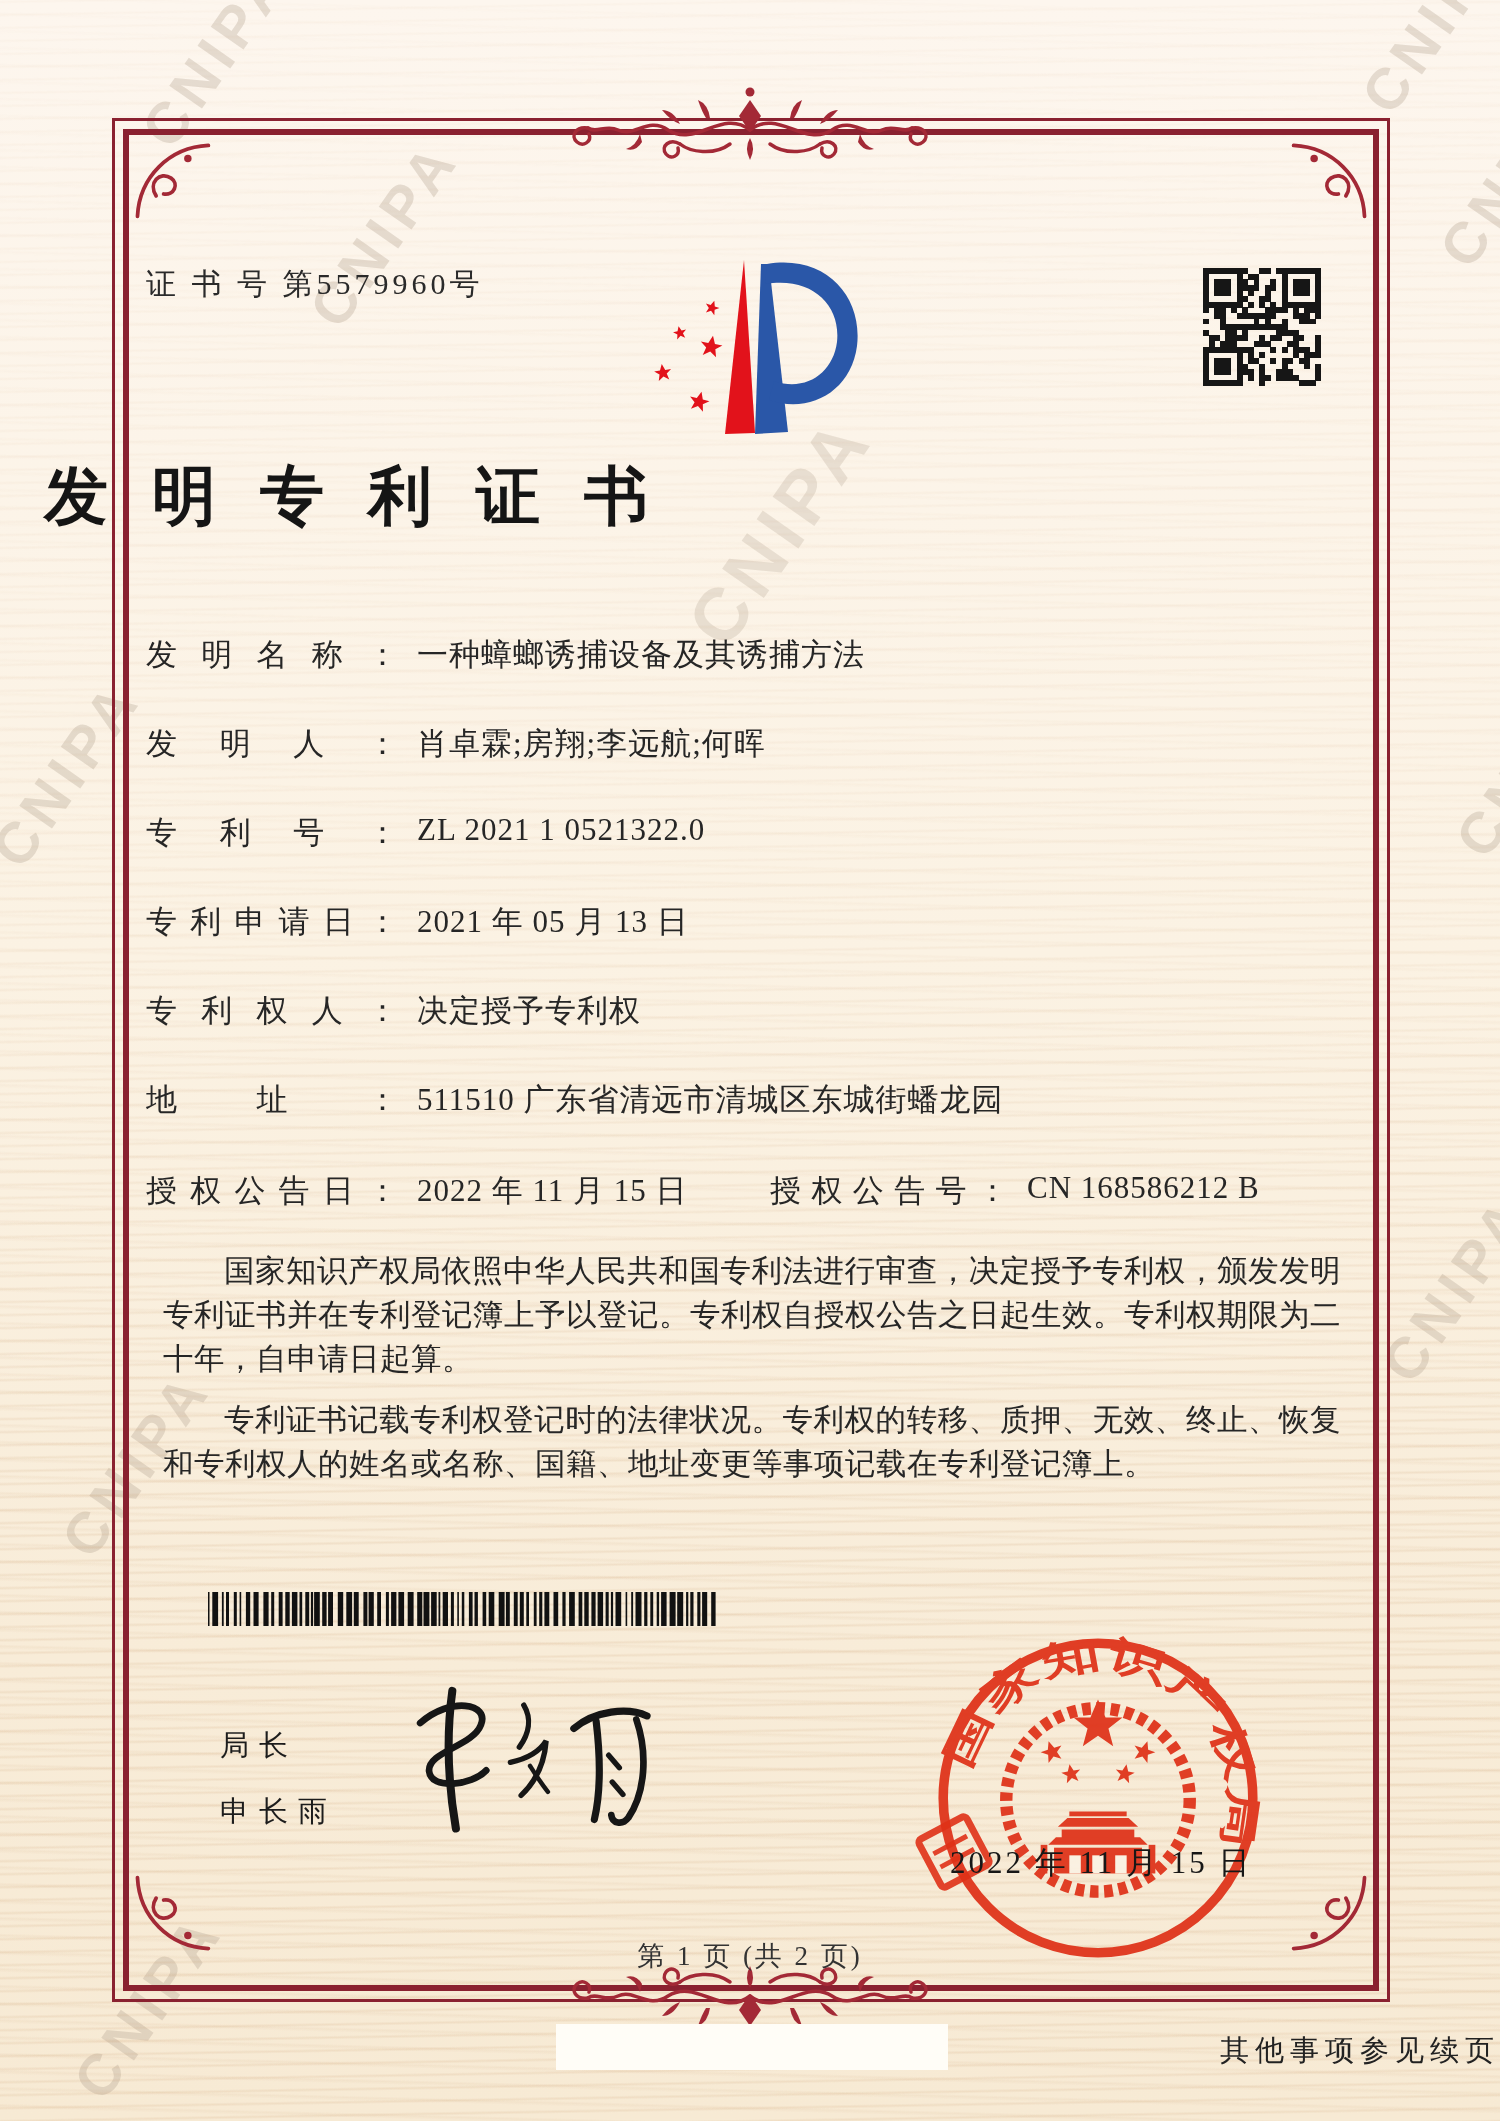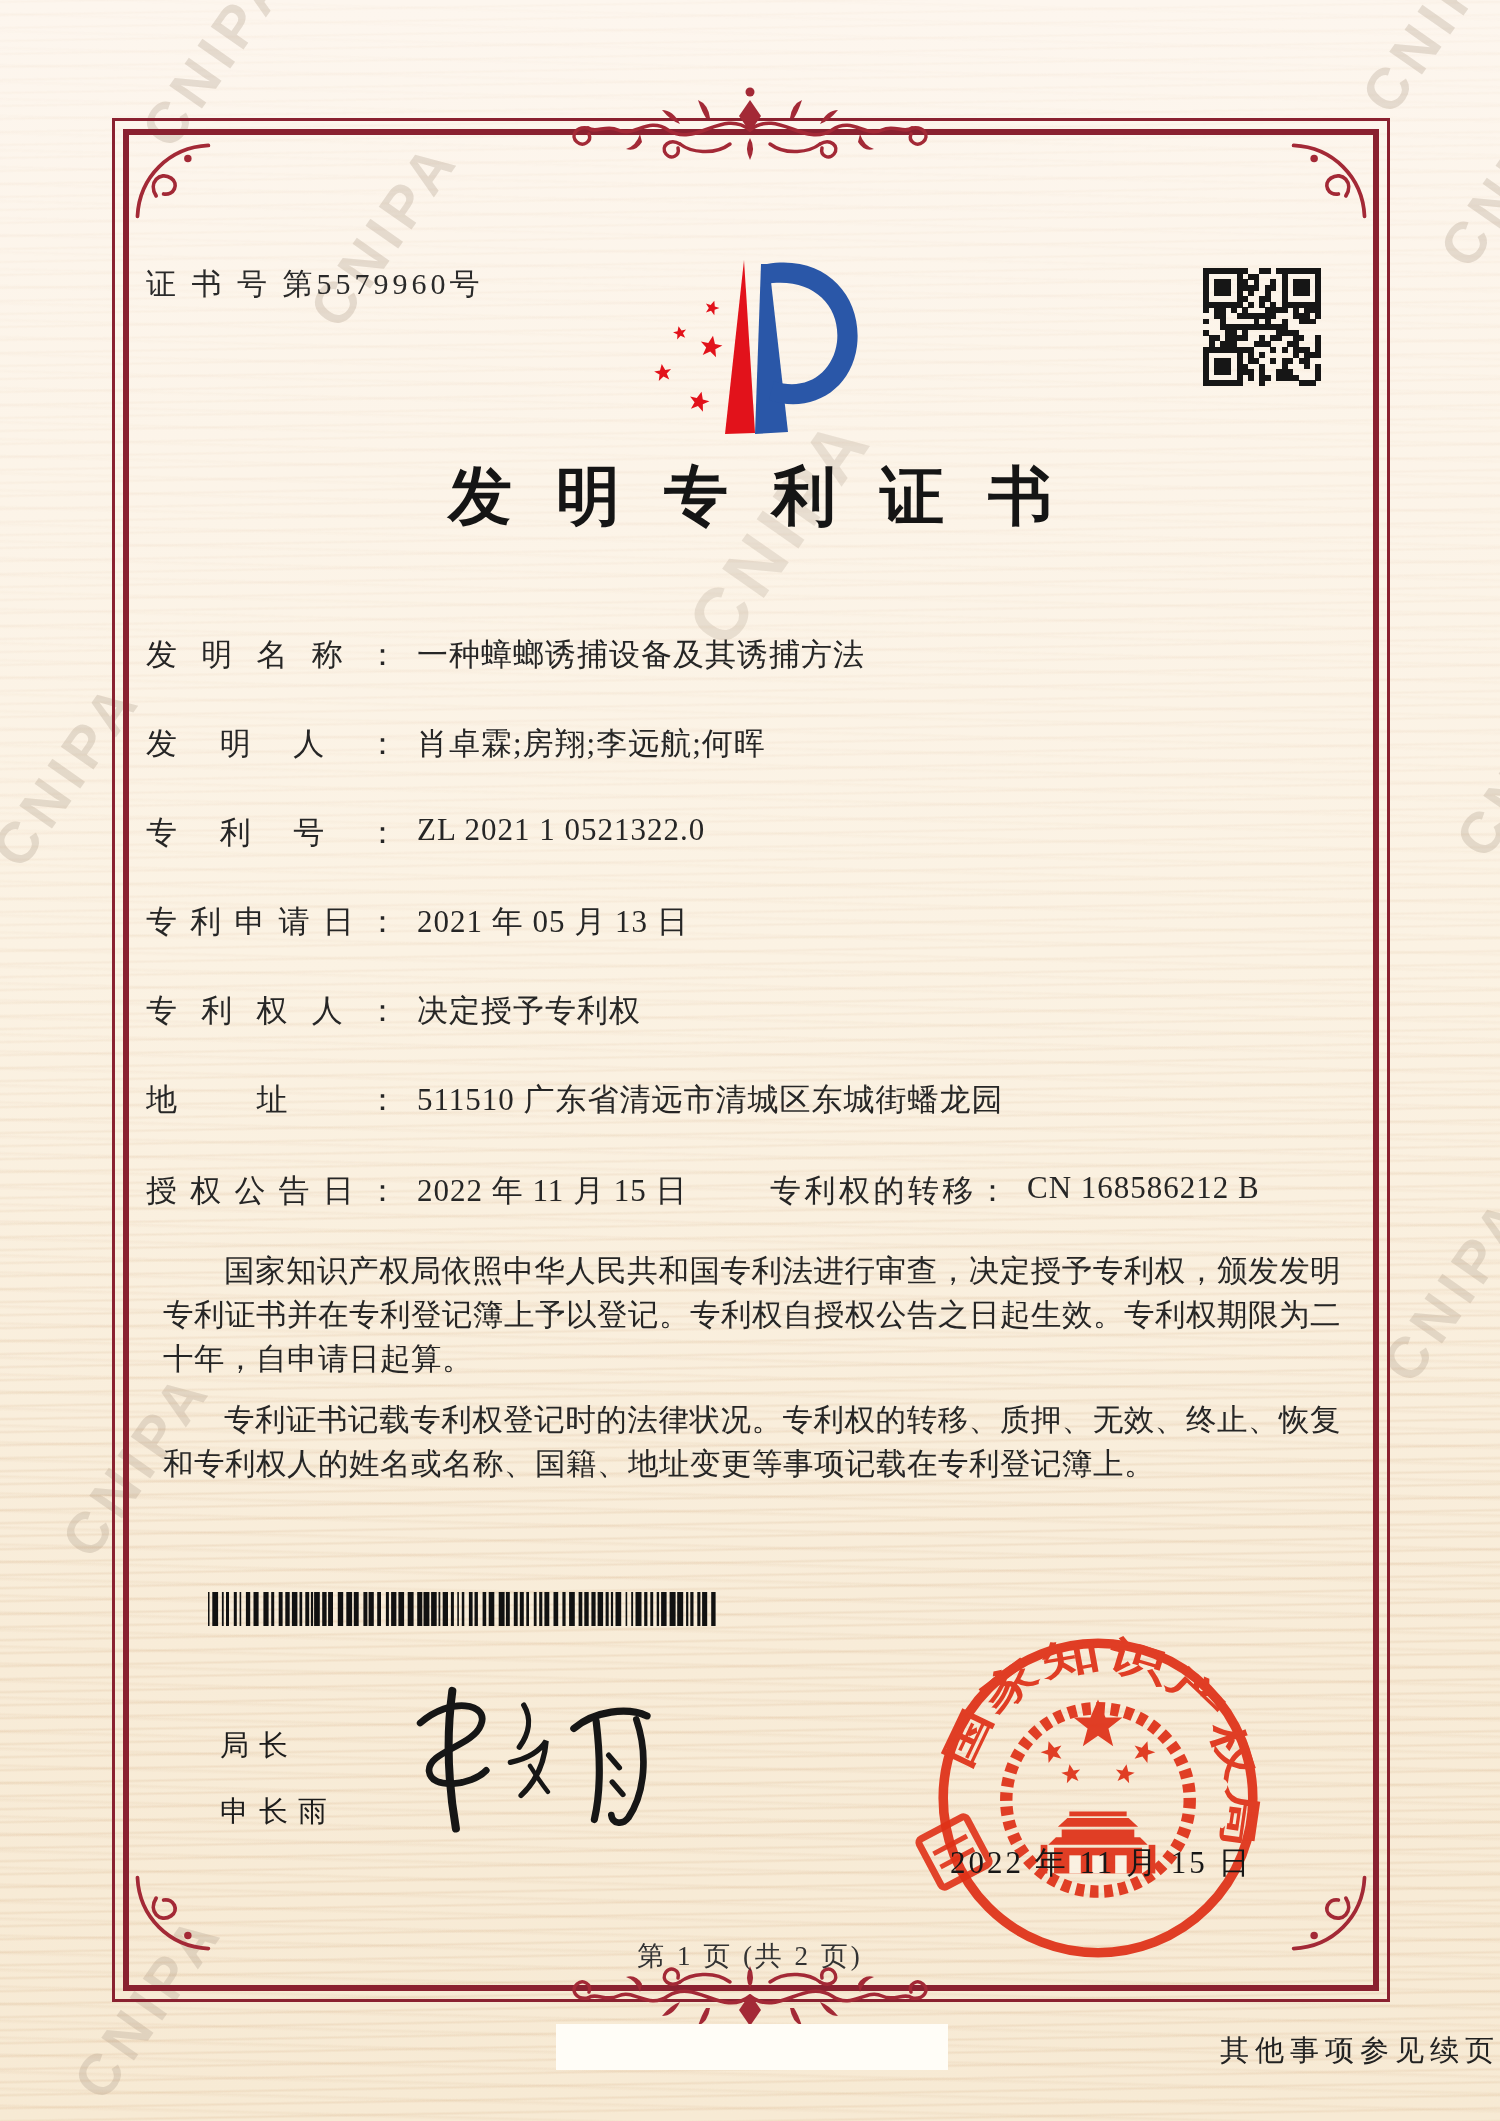--- a/index.html
+++ b/index.html
@@ -21,21 +21,21 @@
   .wm{position:absolute;font-family:"Liberation Sans","DejaVu Sans",sans-serif;
     font-weight:bold;font-size:58px;letter-spacing:7px;color:var(--watermark);
     opacity:.32;transform:rotate(-55deg);pointer-events:none;white-space:nowrap;}
   .wm.big{font-size:74px;opacity:.26;}
   .frame-outer{position:absolute;left:112px;top:118px;width:1278px;height:1884px;
     border:3px solid var(--border-maroon);box-sizing:border-box;}
   .frame-inner{position:absolute;left:123px;top:129px;width:1256px;height:1862px;
     border:6px solid var(--border-maroon);box-sizing:border-box;}
   .abs{position:absolute;}
   .cert-no{left:146px;top:264px;font-size:30px;letter-spacing:4px;color:#2a2a2a;}
-  .title{left:0;top:453px;width:100%;text-align:center;font-size:64px;font-weight:bold;
+  .title{left:0;top:453px;width:100%;text-align:left;font-size:64px;font-weight:bold;
     color:#151515;letter-spacing:44px;text-indent:44px;}
   .field-row{left:146px;width:1210px;font-size:31px;color:#262626;white-space:nowrap;}
   .flabel{display:inline-block;width:252px;text-align:justify;text-align-last:justify;vertical-align:top;}
   .fvalue{margin-left:19px;letter-spacing:1px;}
   .grant2{position:absolute;left:624px;top:0;white-space:nowrap;}
   .grant2 .flabel{width:238px;}
   .paras{left:146px;top:1233px;width:1212px;font-size:30.5px;color:#262626;
     line-height:1.44;text-align:justify;letter-spacing:.5px;}
   .paras p{margin:17px;text-indent:2em;}
   .director{left:220px;font-family:"Liberation Sans","DejaVu Sans",sans-serif;
@@ -395,21 +395,21 @@
   </div>
   <div class="abs field-row" style="top:990px;">
     <span class="flabel">专利权人：</span><span class="fvalue">决定授予专利权</span>
   </div>
   <div class="abs field-row" style="top:1079px;">
     <span class="flabel">地址：</span><span class="fvalue">511510 广东省清远市清城区东城街蟠龙园</span>
   </div>
   <div class="abs field-row" style="top:1170px;">
     <span class="flabel">授权公告日：</span><span class="fvalue">2022 年 11 月 15 日</span>
     <span class="grant2">
-      <span class="flabel">专利权的转移：</span><span class="fvalue">CN 168586212 B</span>
+      <span class="flabel">授权公告号：</span><span class="fvalue">CN 168586212 B</span>
     </span>
   </div>
 
   <div class="abs paras">
     <p>国家知识产权局依照中华人民共和国专利法进行审查，决定授予专利权，颁发发明专利证书并在专利登记簿上予以登记。专利权自授权公告之日起生效。专利权期限为二十年，自申请日起算。</p>
     <p>专利证书记载专利权登记时的法律状况。专利权的转移、质押、无效、终止、恢复和专利权人的姓名或名称、国籍、地址变更等事项记载在专利登记簿上。</p>
   </div>
 
   <svg id="barcode-svg" class="abs" style="left:208px;top:1592px;" width="512" height="34" viewBox="0 0 512 34" fill="#111">
       <rect x="0.0" y="0" width="1.5" height="34"></rect>

